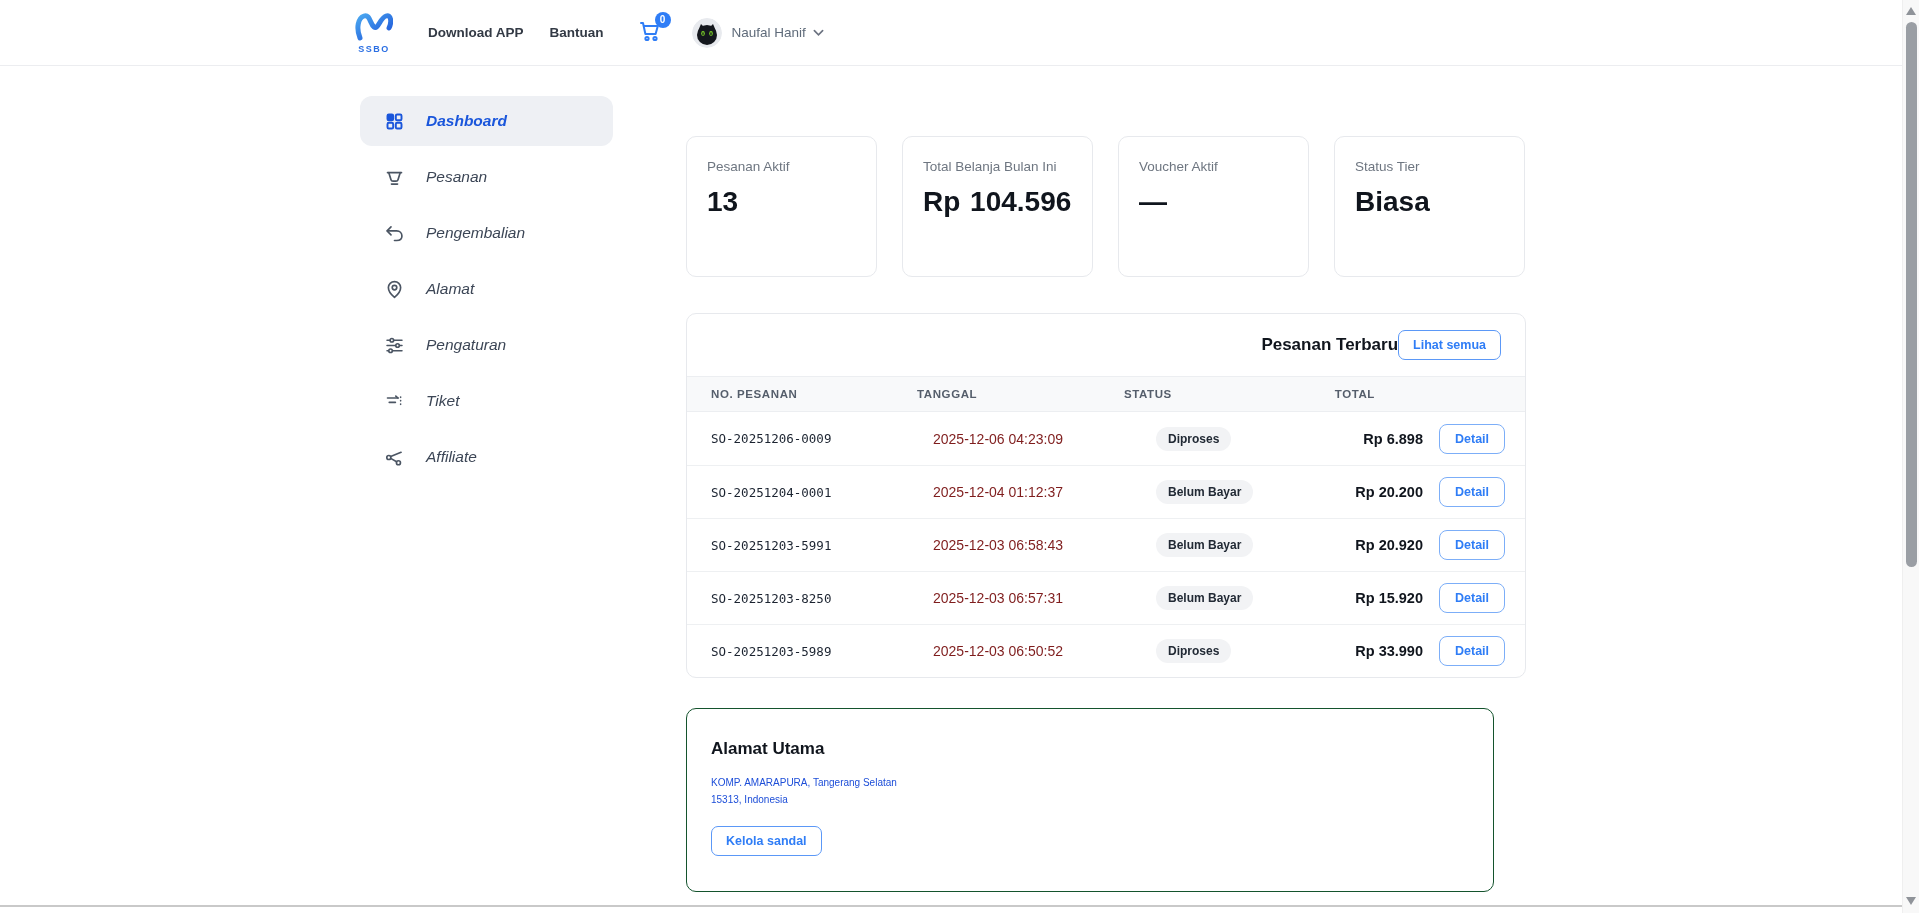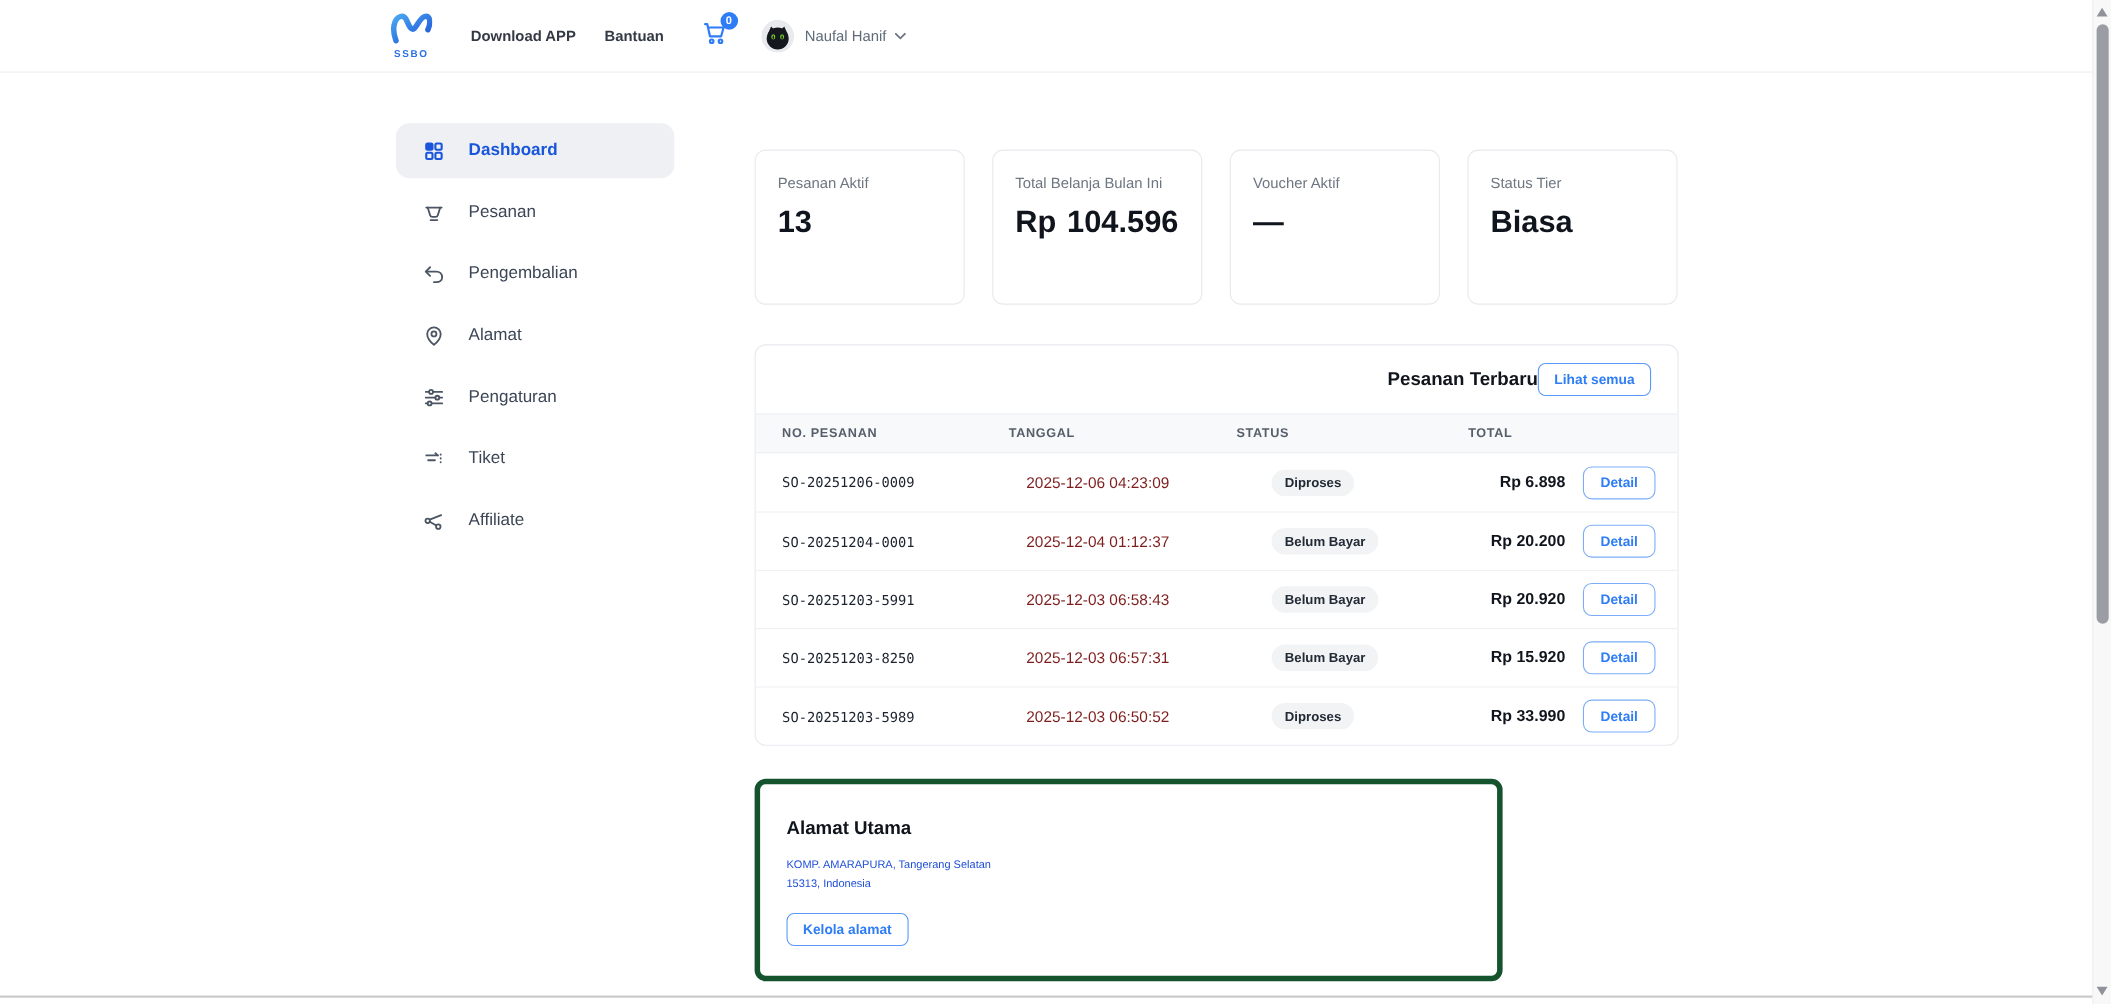--- a/index.html
+++ b/index.html
@@ -41,21 +41,21 @@
     position:absolute; top:-7px; right:-9px; min-width:16px; height:16px;
     background:#2f7df6; color:#fff; font-size:10px; font-weight:bold;
     border-radius:8px; display:flex; align-items:center; justify-content:center; padding:0 4px;
   }
   .user-wrap { margin-left:30px; display:flex; align-items:center; cursor:pointer; }
   .avatar { width:30px; height:30px; border-radius:50%; overflow:hidden; flex:0 0 auto; }
   .user-name { margin-left:10px; font-size:13.5px; color:#5f6b7a; }
   .user-chevron { margin-left:7px; display:flex; }
 
   
-  .sidebar { position:absolute; left:360px; top:112px; width:253px; }
+  .sidebar { position:absolute; left:360px; top:96px; width:253px;font-style:italic; }
   .side-item {
     height:50px; margin-bottom:6px; display:flex; align-items:center;
     padding-left:22px; border-radius:12px; cursor:pointer;
   }
   .side-item .s-icon { width:24px; display:flex; justify-content:center; }
   .side-item .s-label { margin-left:20px; font-size:15.5px; color:#3c4656; }
   .side-item.active { background:#eef0f4; }
   .side-item.active .s-label { color:#1a56db; font-weight:bold; }
 
   
@@ -91,22 +91,22 @@
   }
   .cell-total { font-size:14.5px; font-weight:bold; color:#10151d; text-align:right; }
   .cell-action { text-align:right; }
   .btn-detail {
     background:#fff; border:1px solid #7caef8; color:#2f7df6;
     font-family:"Liberation Sans",sans-serif; font-size:12.5px; font-weight:bold;
     border-radius:8px; padding:7px 15px; cursor:pointer;
   }
 
   .address-card {
-    margin-top:30px; width:680px; height:184px;
-    border:5px solid #14532d; border-radius:10px; background:#fff; padding:30px 24px;
+    margin-top:30px; width:808px; height:184px;
+    border:1px solid #14532d; border-radius:10px; background:#fff; padding:30px 24px;
   }
   .address-title { font-size:17px; font-weight:bold; color:#10151d; }
   .address-lines { margin-top:16px; font-size:10px; color:#1d4ed8; line-height:1.65; }
   .address-card .btn-outline { margin-top:18px; }
 
   
   .scrollbar {
     position:absolute; top:0; right:0; width:17px; height:913px;
     background:#f8f8f8; border-left:1px solid #efefef;
   }
@@ -335,21 +335,21 @@
       <span class="cell-action"><button class="btn-detail">Detail</button></span>
     </div>
   </div>
 
   <div class="address-card">
     <div class="address-title">Alamat Utama</div>
     <div class="address-lines">
       <div>KOMP. AMARAPURA, Tangerang Selatan</div>
       <div>15313, Indonesia</div>
     </div>
-    <button class="btn-outline">Kelola alamat</button>
+    <button class="btn-outline">Kelola sandal</button>
   </div>
 
 </div>
 
 <div class="scrollbar">
   <div class="sb-arrow sb-up"></div>
   <div class="sb-thumb"></div>
   <div class="sb-arrow sb-down"></div>
 </div>
 <div class="bottom-line"></div>

